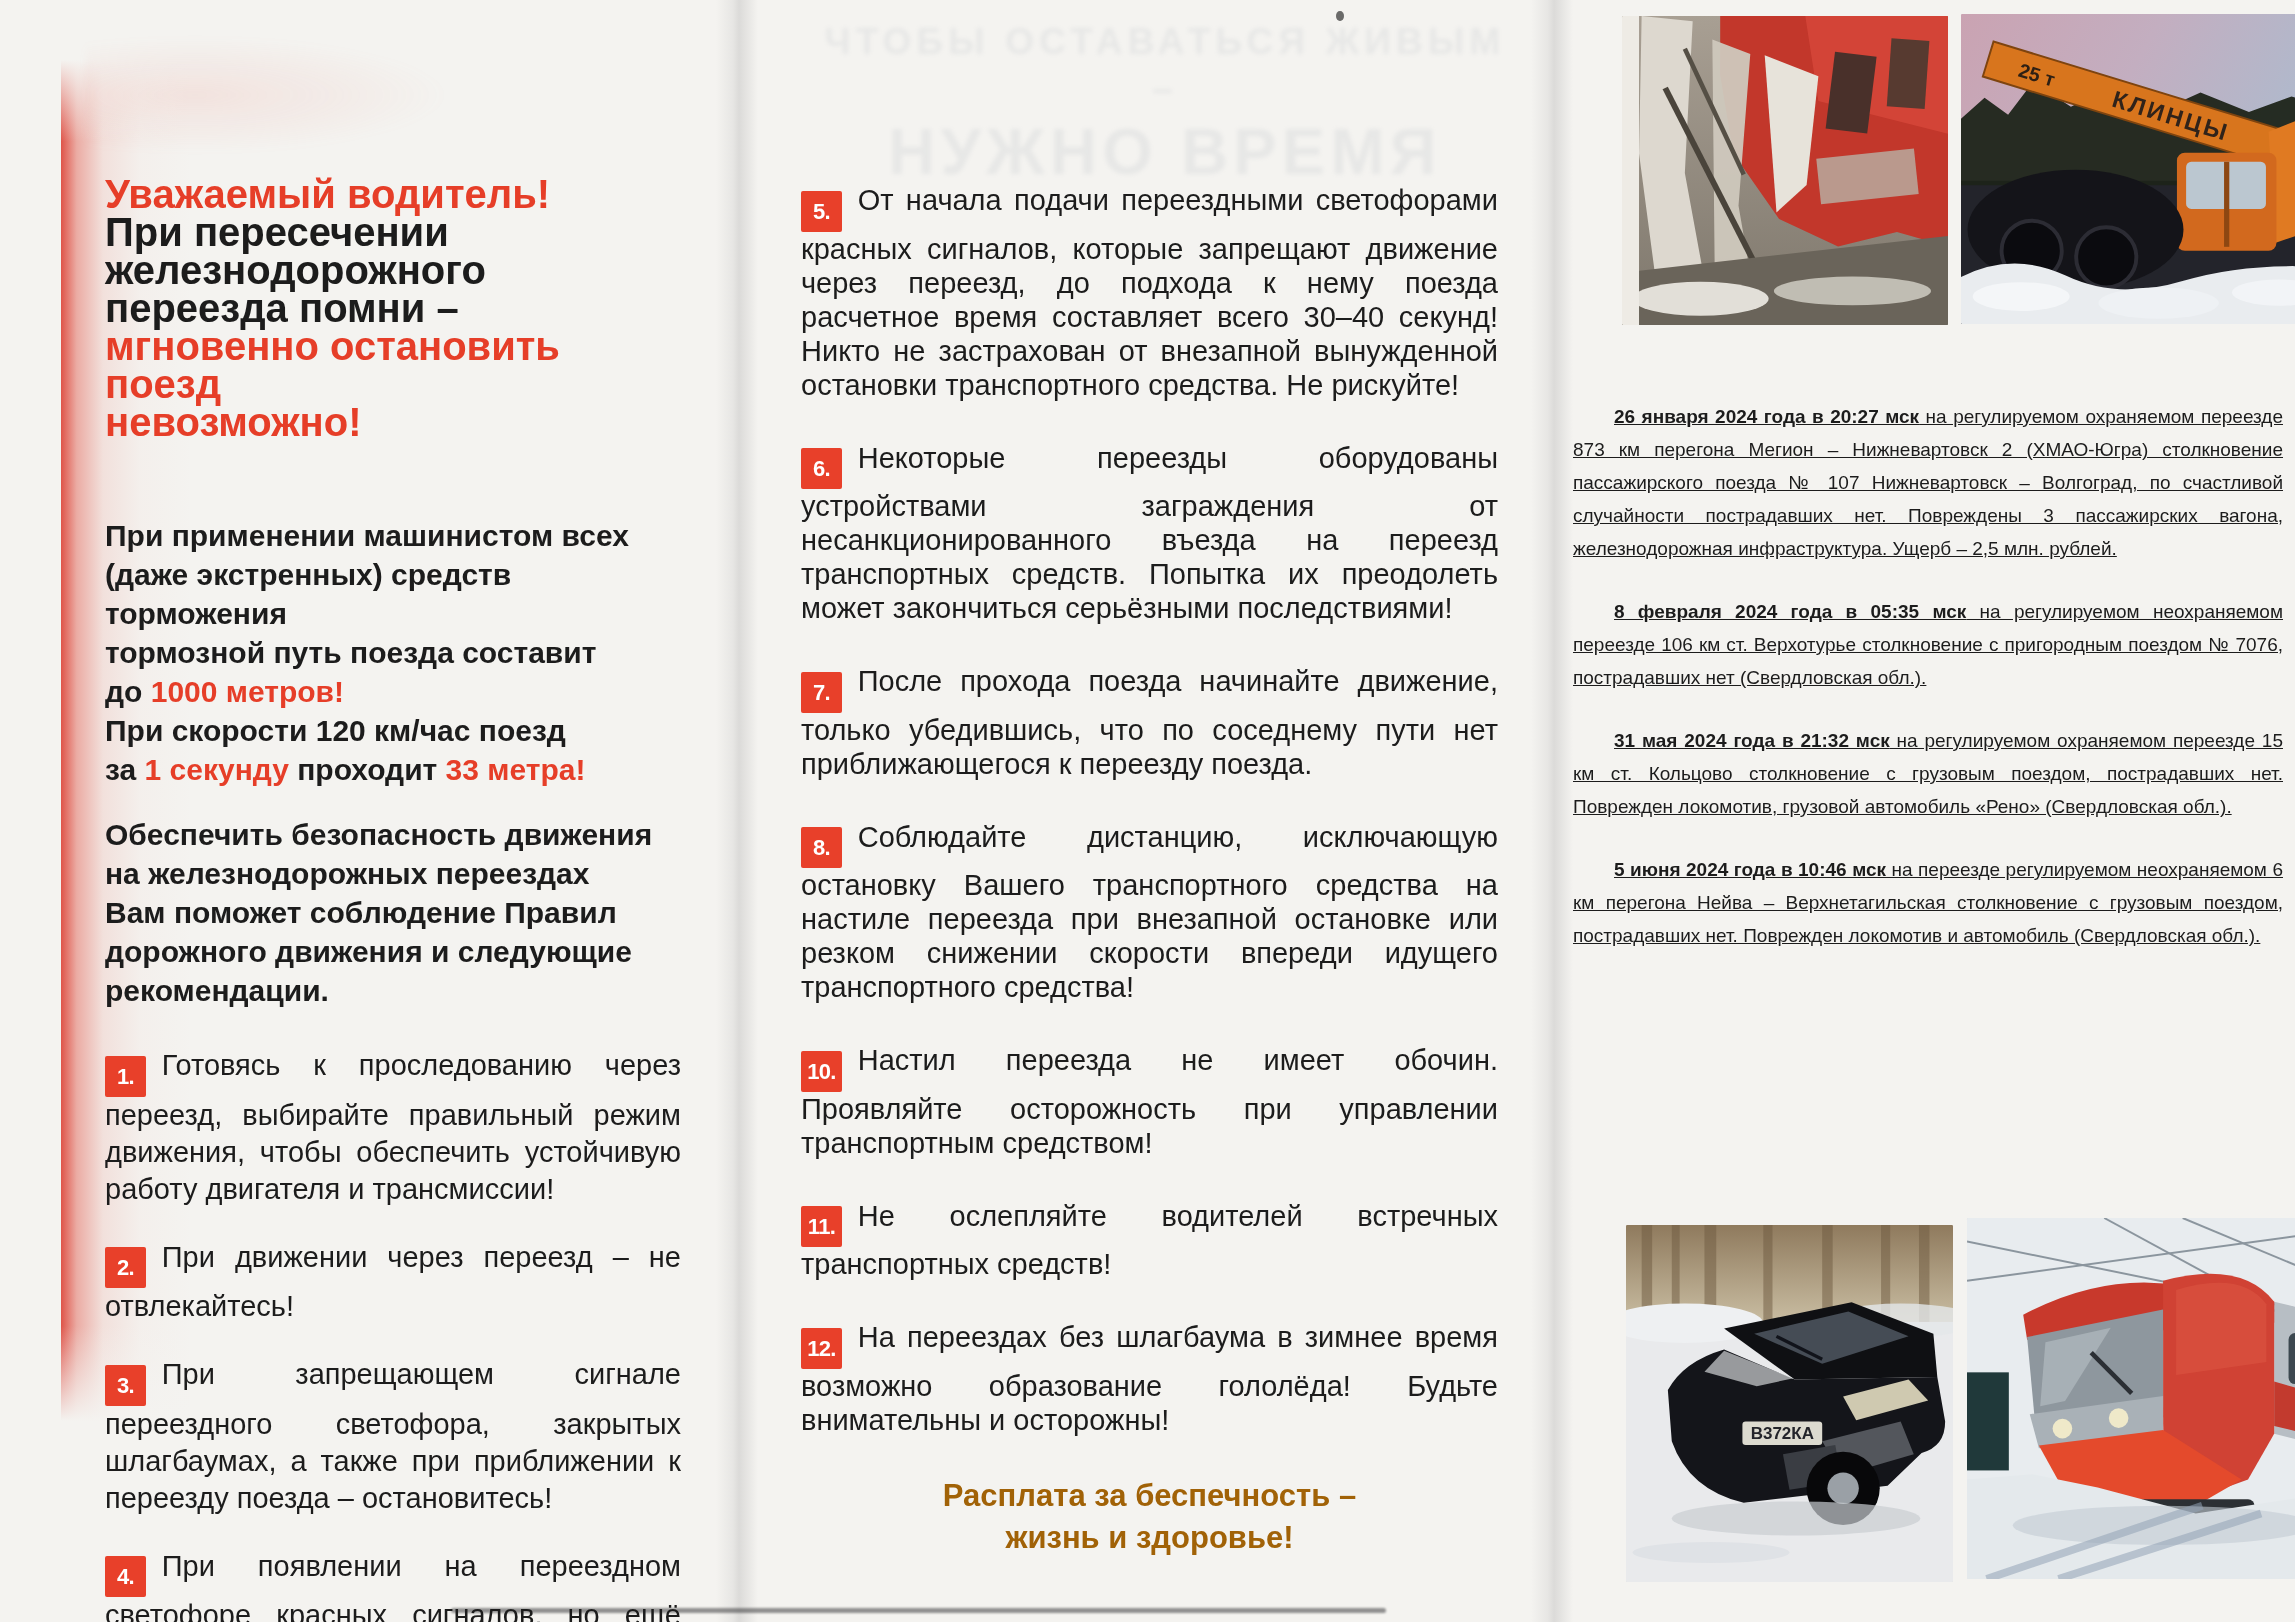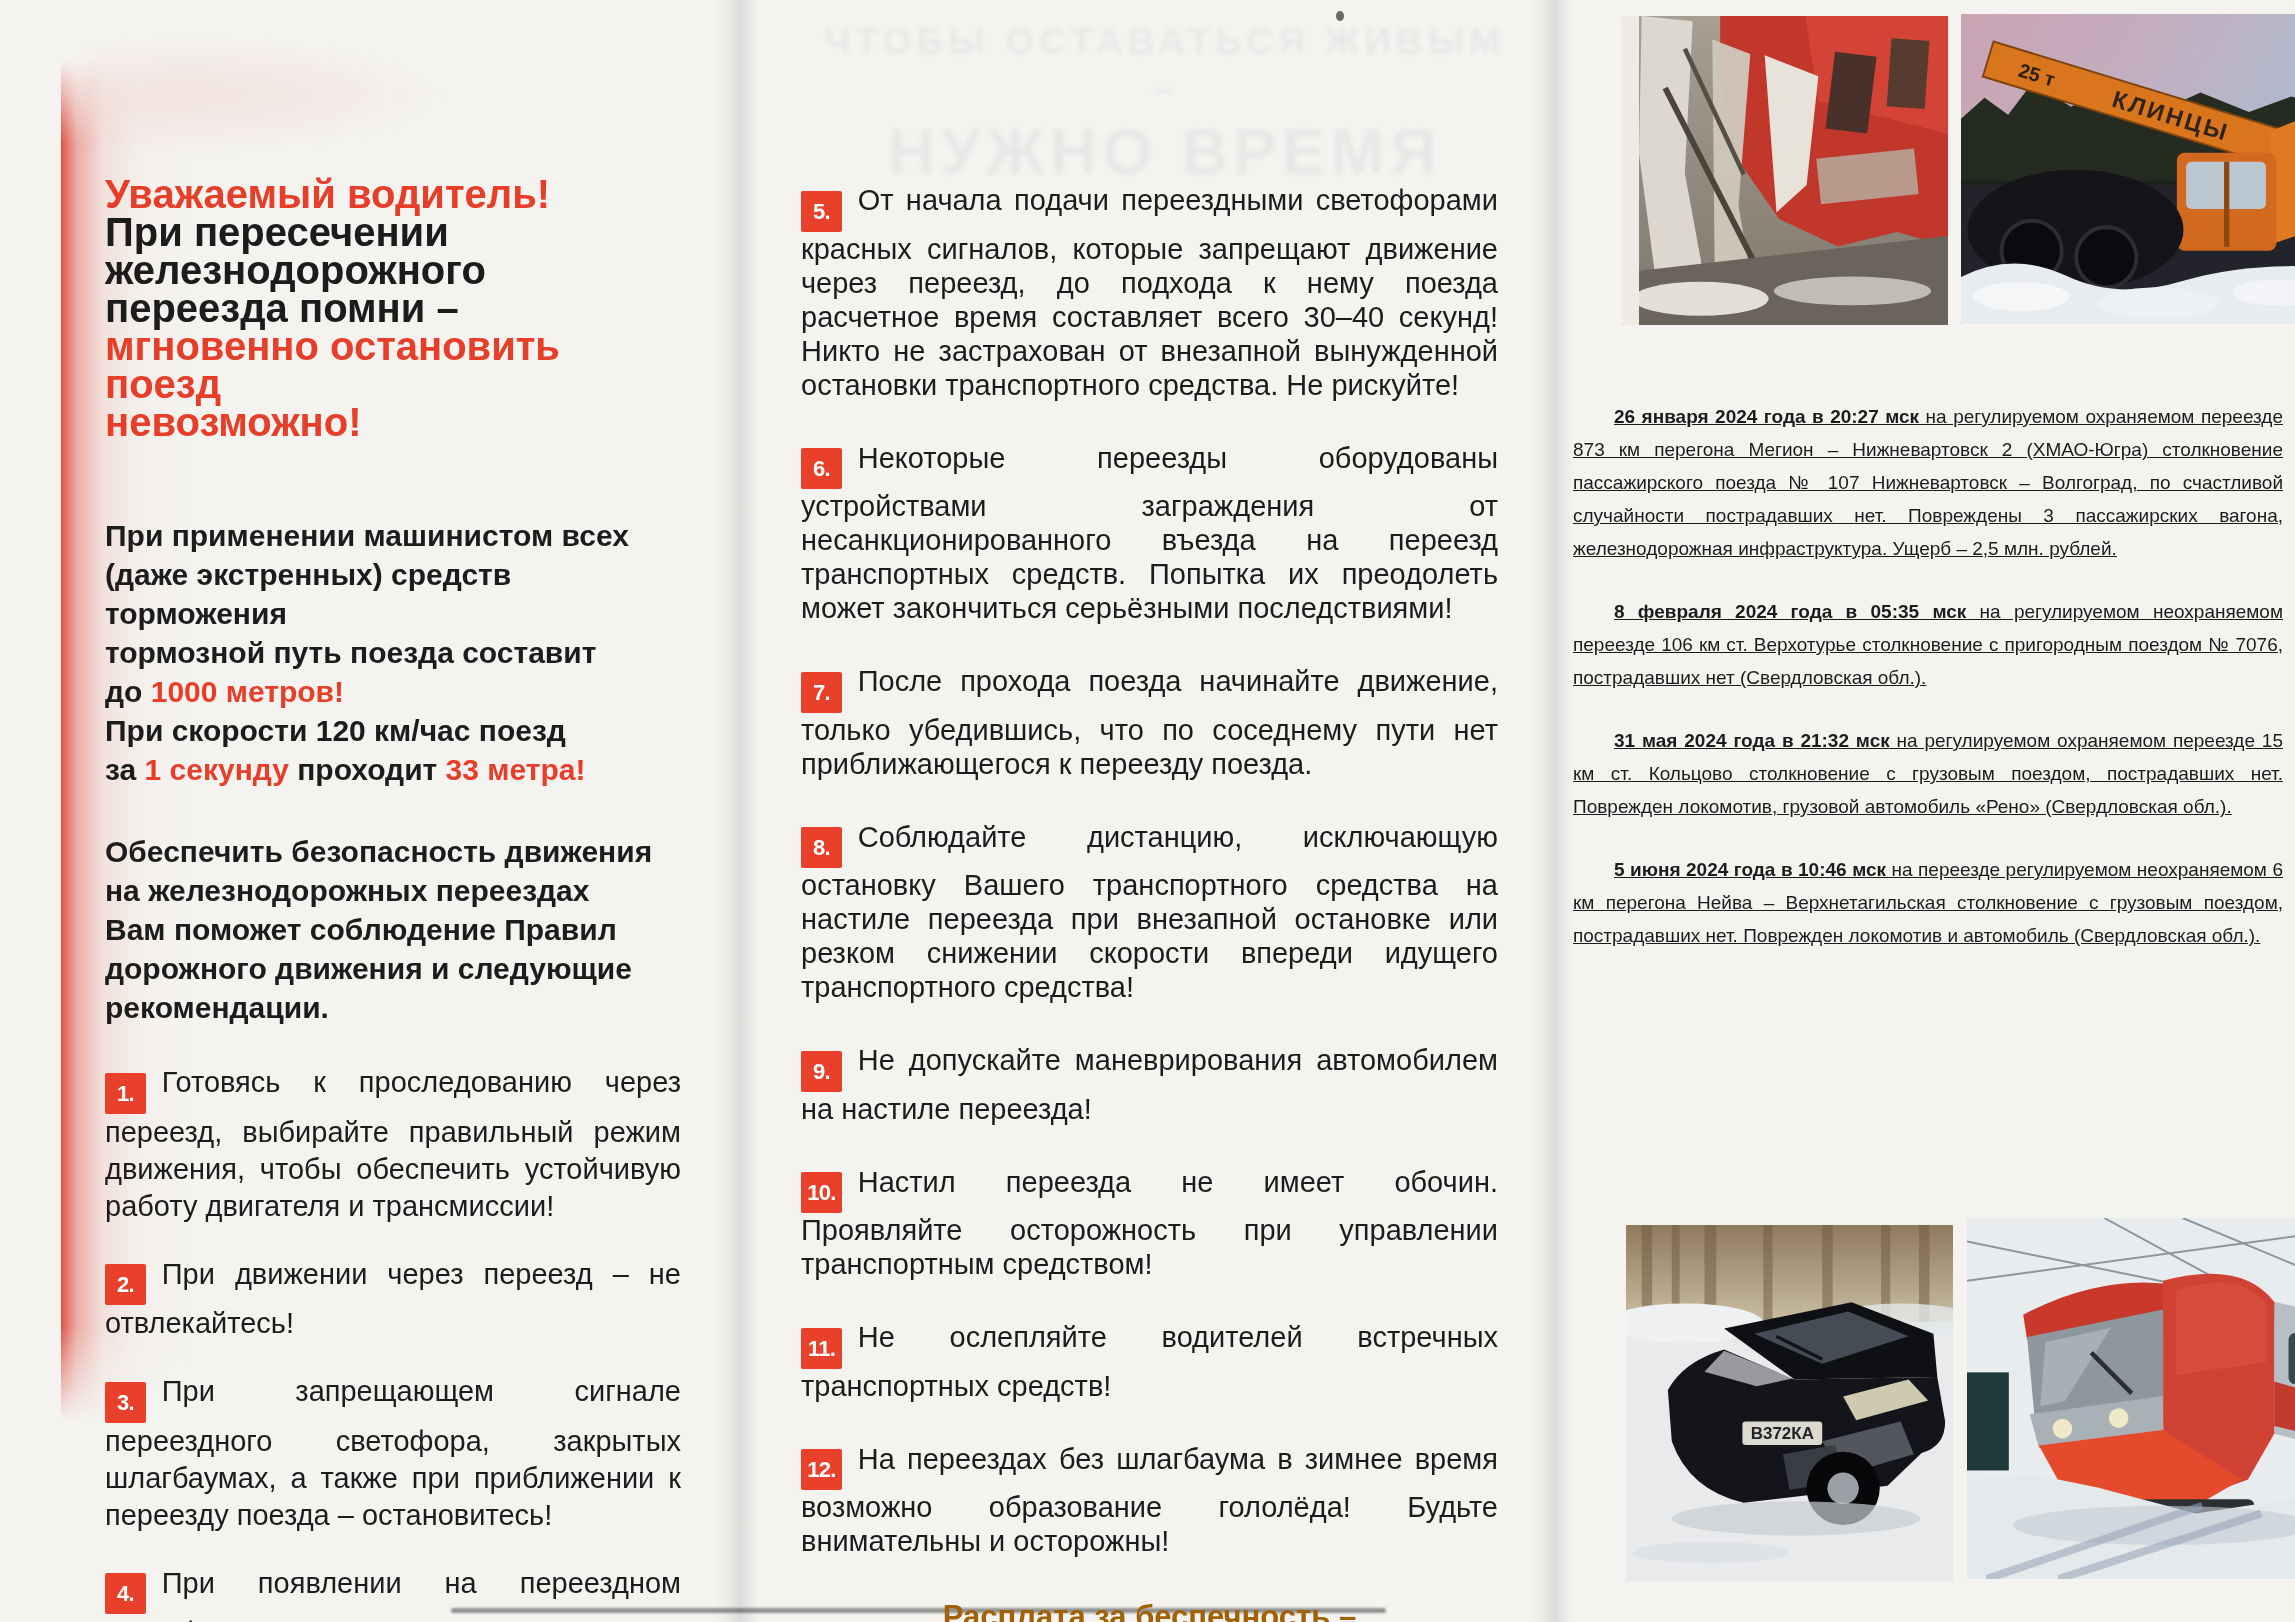--- a/index.html
+++ b/index.html
@@ -24,21 +24,21 @@
   .speck{position:absolute;left:1336px;top:10.5px;width:7.9px;height:10.5px;background:#3c3c3c;border-radius:50%;opacity:.75;}
   .ghost{position:absolute;left:805px;top:18.3px;width:720px;text-align:center;color:#8d97a3;
     opacity:.12;font-weight:bold;filter:blur(2px);letter-spacing:5.2px;}
   .ghost .g1{font-size:37px;line-height:47px;}
   .ghost .g2{font-size:65px;line-height:80px;}
 
   
   .left-col{left:105px;top:175px;width:576px;}
   .lp-line{font-weight:bold;font-size:40px;line-height:38px;}
   .lp-braking{margin:75px 0 0 0;font-weight:bold;font-size:30px;line-height:39px;}
-  .lp-safety{margin:43px 0 0 0;font-weight:bold;font-size:30px;line-height:39px;}
+  .lp-safety{margin:26px 0 0 0;font-weight:bold;font-size:30px;line-height:39px;}
   .items{margin-top:37px;}
   .item{font-size:29px;line-height:37px;text-align:justify;margin-top:31px;}
   .items .item:first-child{margin-top:0;}
   .badge{display:inline-block;min-width:41px;height:41px;line-height:41px;background:#e8402a;color:#fff;
     font-weight:bold;font-size:22px;letter-spacing:-0.7px;text-align:center;border-radius:2px;
     margin-right:15.7px;vertical-align:-8.5px;}
 
   
   .mid-col{left:801px;top:167px;width:697px;}
   .mitem{font-size:29px;line-height:34px;text-align:justify;margin-top:39px;}
@@ -103,21 +103,20 @@
       <div class="item"><span class="badge">3.</span><span>При запрещающем сигнале переездного светофора, закрытых шлагбаумах, а также при приближении к переезду поезда – остановитесь!</span></div>
       <div class="item"><span class="badge">4.</span><span>При появлении на переездном светофоре красных сигналов, но ещё открытых шлагбаумах не въезжайте на переезд! Вы можете попасть в «ловушку» между опускающимися шлагбаумами.</span></div>
     </div>
   </div>
 
   <div class="panel mid-col">
     <div class="mitem"><span class="badge">5.</span><span>От начала подачи переездными светофорами красных сигналов, которые запрещают движение через переезд, до подхода к нему поезда расчетное время составляет всего 30–40 секунд! Никто не застрахован от внезапной вынужденной остановки транспортного средства. Не рискуйте!</span></div>
     <div class="mitem"><span class="badge">6.</span><span>Некоторые переезды оборудованы устройствами заграждения от несанкционированного въезда на переезд транспортных средств. Попытка их преодолеть может закончиться серьёзными последствиями!</span></div>
     <div class="mitem"><span class="badge">7.</span><span>После прохода поезда начинайте движение, только убедившись, что по соседнему пути нет приближающегося к переезду поезда.</span></div>
     <div class="mitem"><span class="badge">8.</span><span>Соблюдайте дистанцию, исключающую остановку Вашего транспортного средства на настиле переезда при внезапной остановке или резком снижении скорости впереди идущего транспортного средства!</span></div>
-    <div class="mitem"><span class="badge">9.</span><span>Не допускайте маневрирования автомобилем на настиле переезда!</span></div>
     <div class="mitem"><span class="badge">10.</span><span>Настил переезда не имеет обочин. Проявляйте осторожность при управлении транспортным средством!</span></div>
     <div class="mitem"><span class="badge">11.</span><span>Не ослепляйте водителей встречных транспортных средств!</span></div>
     <div class="mitem"><span class="badge">12.</span><span>На переездах без шлагбаума в зимнее время возможно образование гололёда! Будьте внимательны и осторожны!</span></div>
 
     <div class="slogan">
       <div>Расплата за беспечность –</div>
       <div>жизнь и здоровье!</div>
     </div>
   </div>
 

